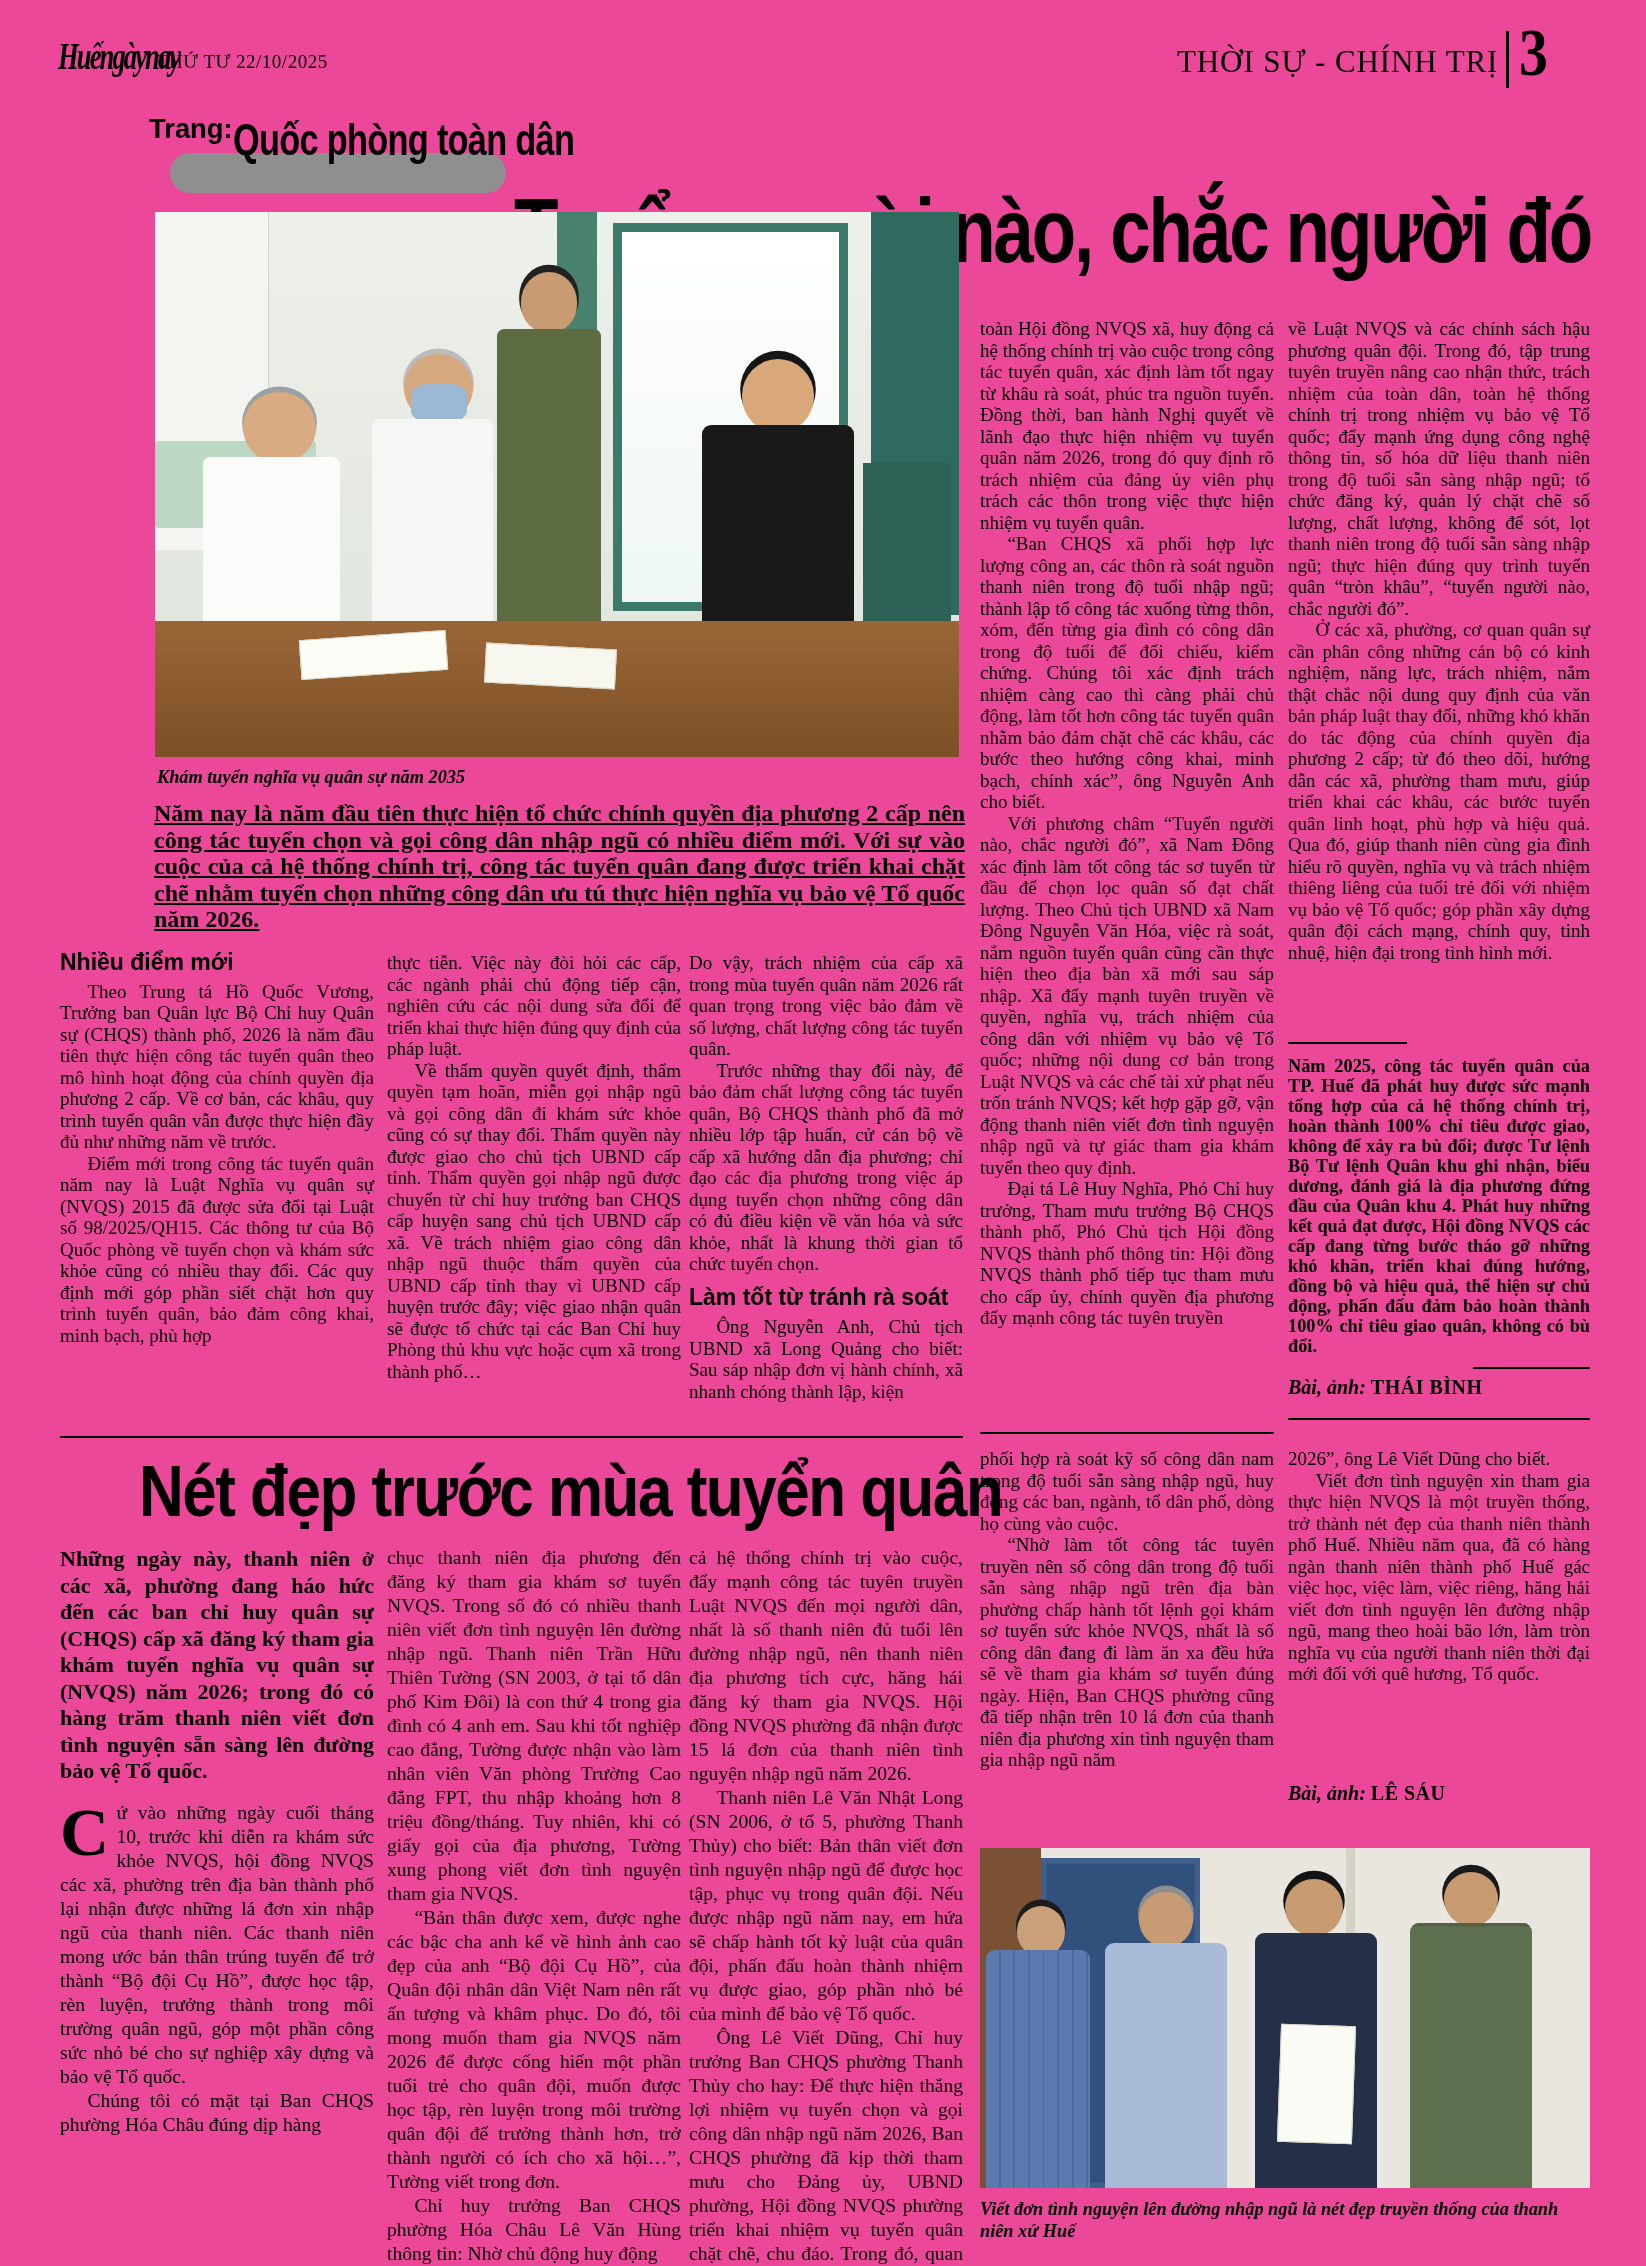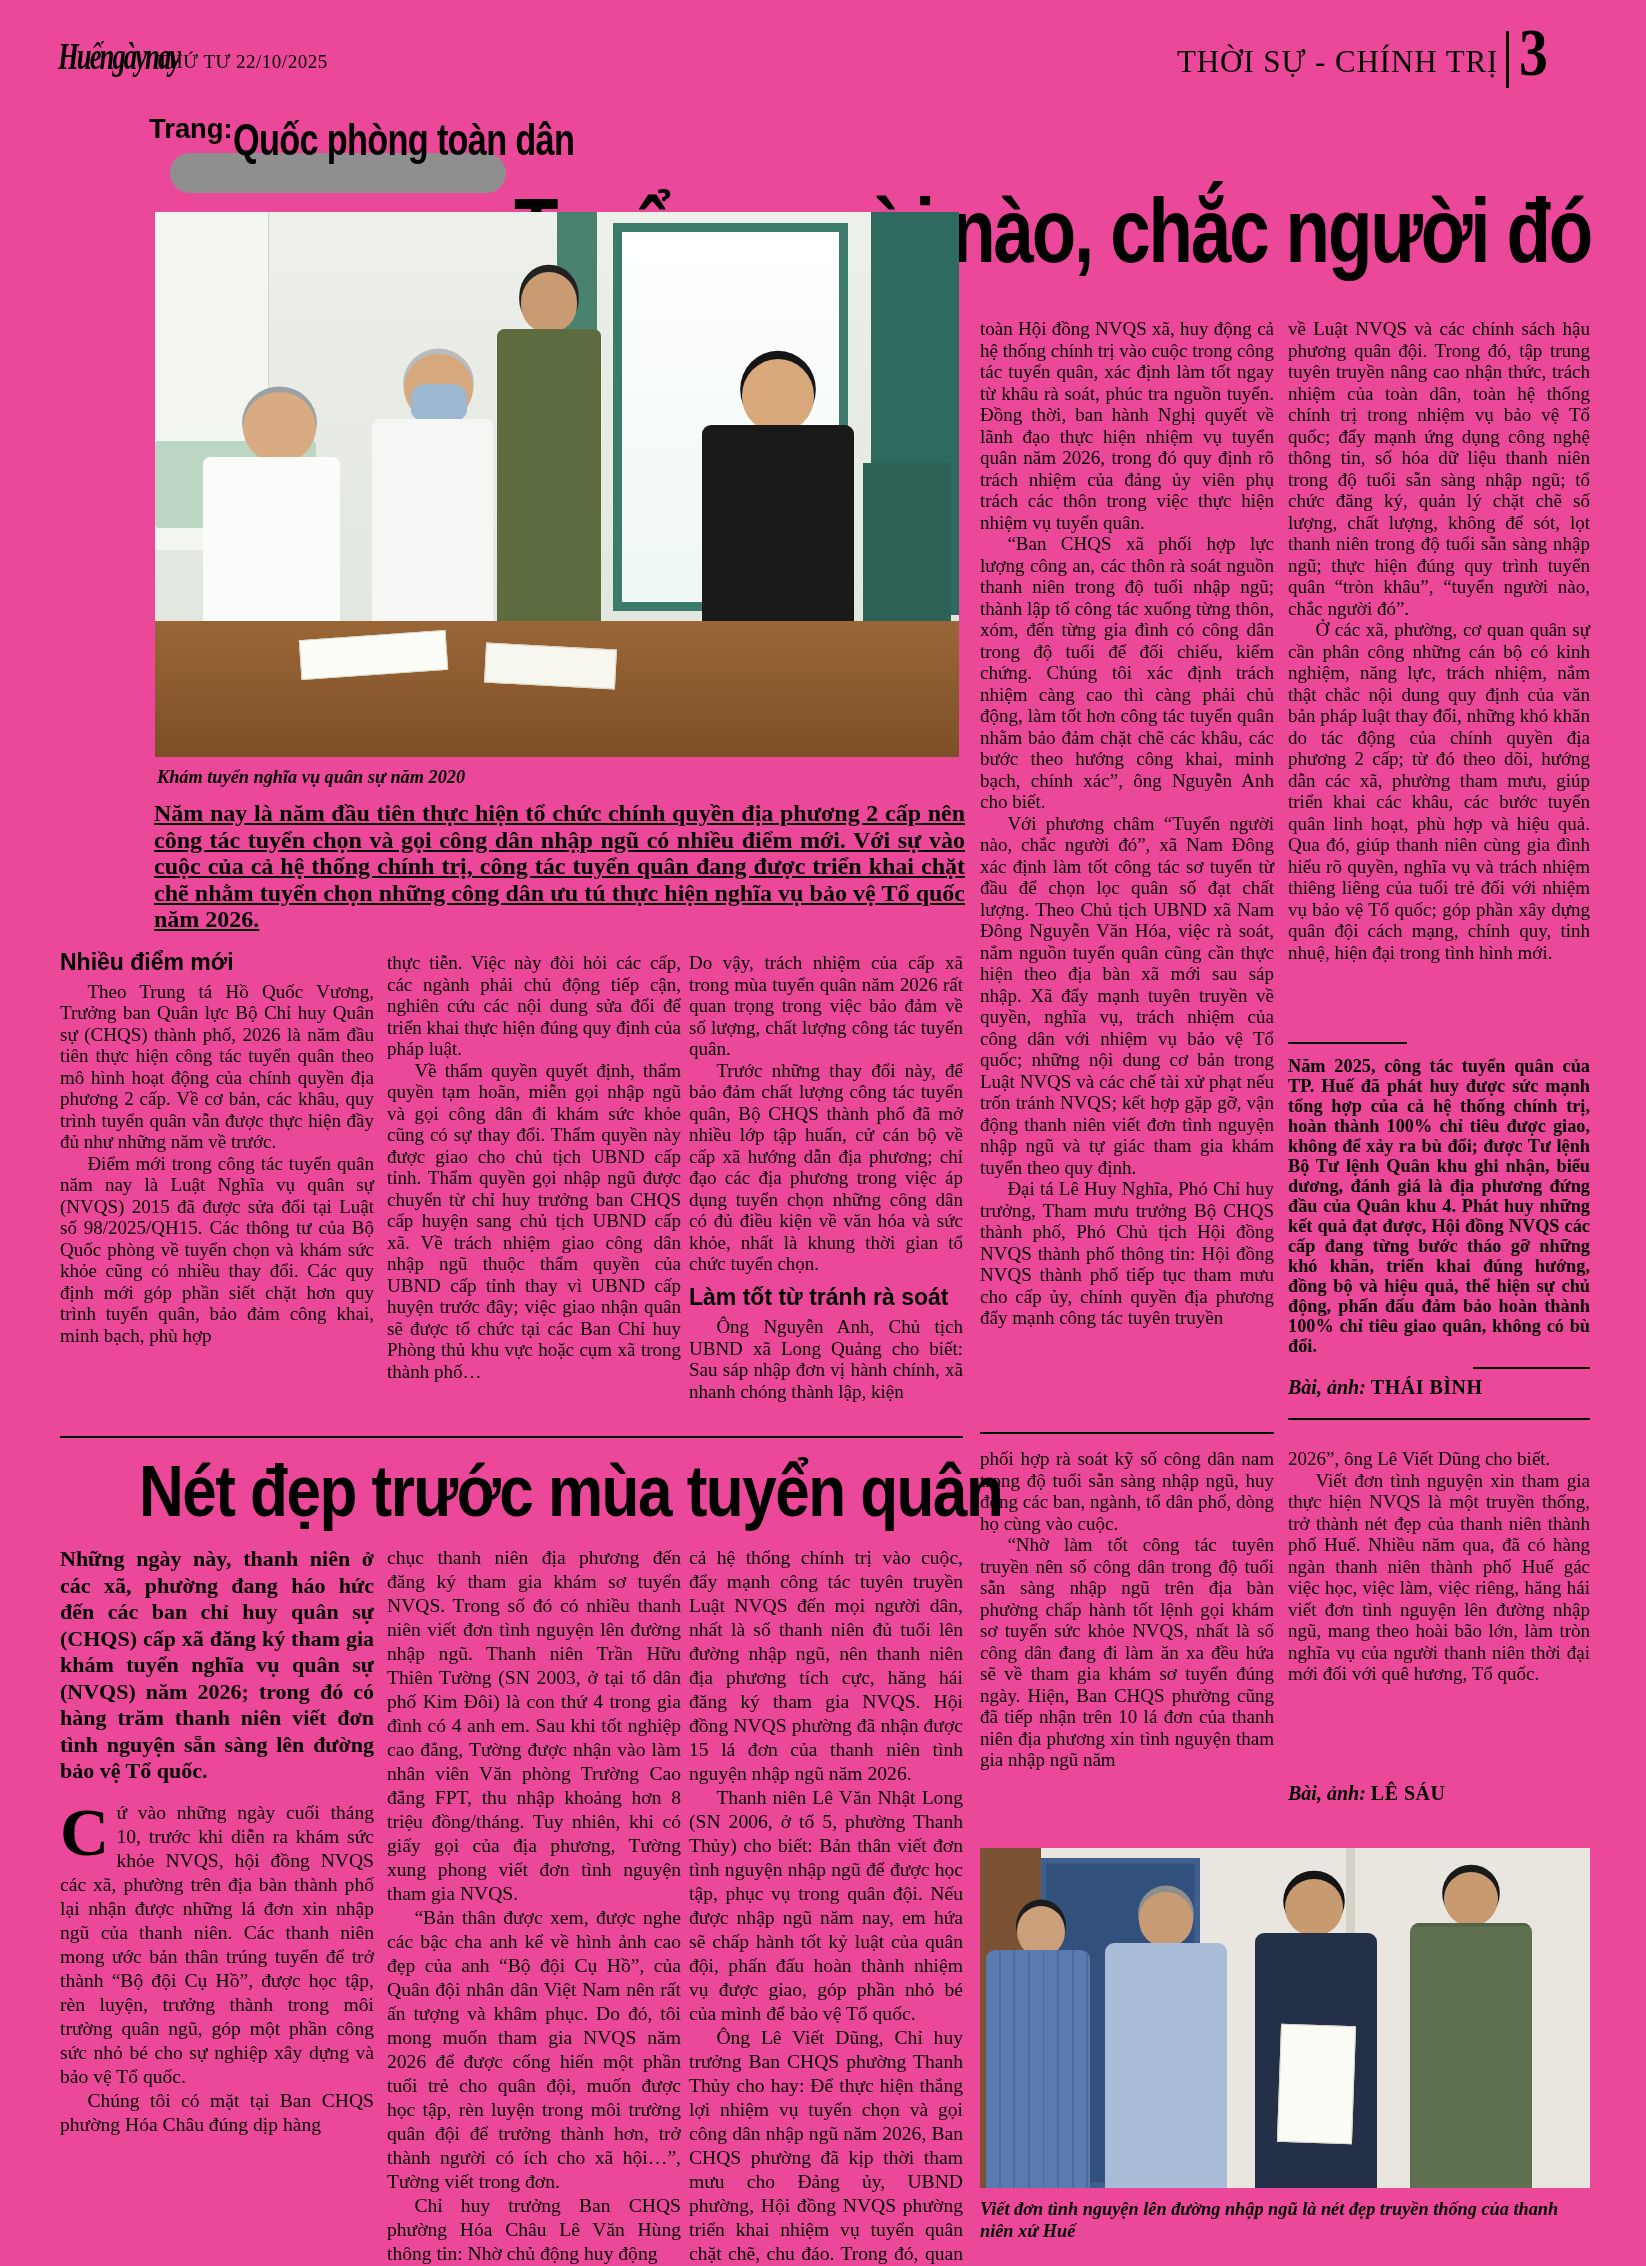--- a/index.html
+++ b/index.html
@@ -99,21 +99,21 @@
     <div class="ph" style="left:31%;top:26%;width:8.5%;height:12.5%;background:#d6a87e;border-radius:50%;box-shadow:0 -4.6px 0 0.9px #b9bdc0;"></div>
     <div class="ph" style="left:31.8%;top:31.5%;width:7%;height:7%;background:#9db8d2;border-radius:30%;"></div>
     <div class="ph" style="left:27%;top:38%;width:15%;height:38%;background:#f6f7f4;border-radius:7.3px 7.3px 0 0;"></div>
     <div class="ph" style="left:73%;top:27%;width:9%;height:13.5%;background:#d9a87a;border-radius:50%;box-shadow:0 -6.4px 0 1.8px #151515;"></div>
     <div class="ph" style="left:68%;top:39%;width:19%;height:39%;background:#191919;border-radius:9.1px 9.1px 0 0;"></div>
     <div class="ph" style="left:88%;top:46%;width:11%;height:30%;background:#2e6257;"></div>
     <div class="ph" style="left:0;bottom:0;width:100%;height:25%;background:linear-gradient(#9a6637,#7c4f26);"></div>
     <div class="ph" style="left:18%;bottom:15%;width:18%;height:7%;background:#fdfdf8;transform:rotate(-4deg);border:0.9px solid #d9d4c4;"></div>
     <div class="ph" style="left:41%;bottom:13%;width:16%;height:7%;background:#f8f7ef;transform:rotate(3deg);border:0.9px solid #d9d4c4;"></div>
   </div>
-  <div class="caption cap1">Khám tuyển nghĩa vụ quân sự năm 2020</div>
+  <div class="caption cap1">Khám tuyển nghĩa vụ quân sự năm 2035</div>
 
   <div class="lead">Năm nay là năm đầu tiên thực hiện tổ chức chính quyền địa phương 2 cấp nên công tác tuyển chọn và gọi công dân nhập ngũ có nhiều điểm mới. Với sự vào cuộc của cả hệ thống chính trị, công tác tuyển quân đang được triển khai chặt chẽ nhằm tuyển chọn những công dân ưu tú thực hiện nghĩa vụ bảo vệ Tổ quốc năm 2026.</div>
 
   <div class="acol a1 c1 top1">
     <h3 class="subhead">Nhiều điểm mới</h3>
     <p>Theo Trung tá Hồ Quốc Vương, Trưởng ban Quân lực Bộ Chỉ huy Quân sự (CHQS) thành phố, 2026 là năm đầu tiên thực hiện công tác tuyển quân theo mô hình hoạt động của chính quyền địa phương 2 cấp. Về cơ bản, các khâu, quy trình tuyển quân vẫn được thực hiện đầy đủ như những năm về trước.</p>
     <p>Điểm mới trong công tác tuyển quân năm nay là Luật Nghĩa vụ quân sự (NVQS) 2015 đã được sửa đổi tại Luật số 98/2025/QH15. Các thông tư của Bộ Quốc phòng về tuyển chọn và khám sức khỏe cũng có nhiều thay đổi. Các quy định mới góp phần siết chặt hơn quy trình tuyển quân, bảo đảm công khai, minh bạch, phù hợp</p>
   </div>
   <div class="acol a1 c2 top1">
     <p class="ni">thực tiễn. Việc này đòi hỏi các cấp, các ngành phải chủ động tiếp cận, nghiên cứu các nội dung sửa đổi để triển khai thực hiện đúng quy định của pháp luật.</p>

